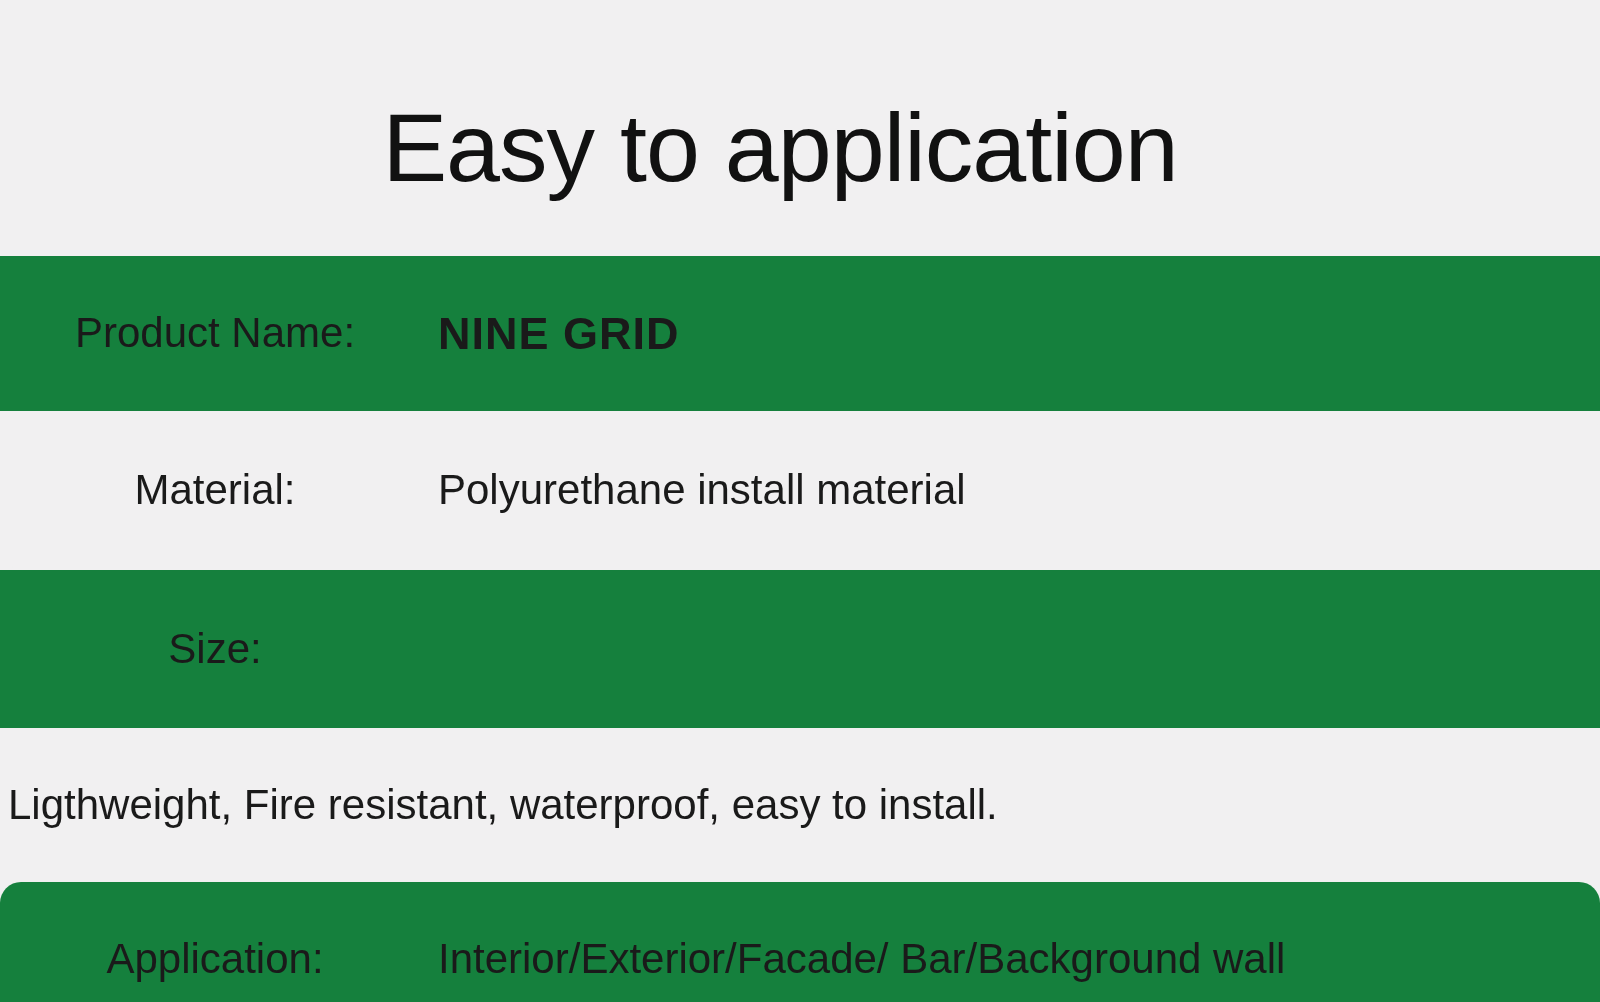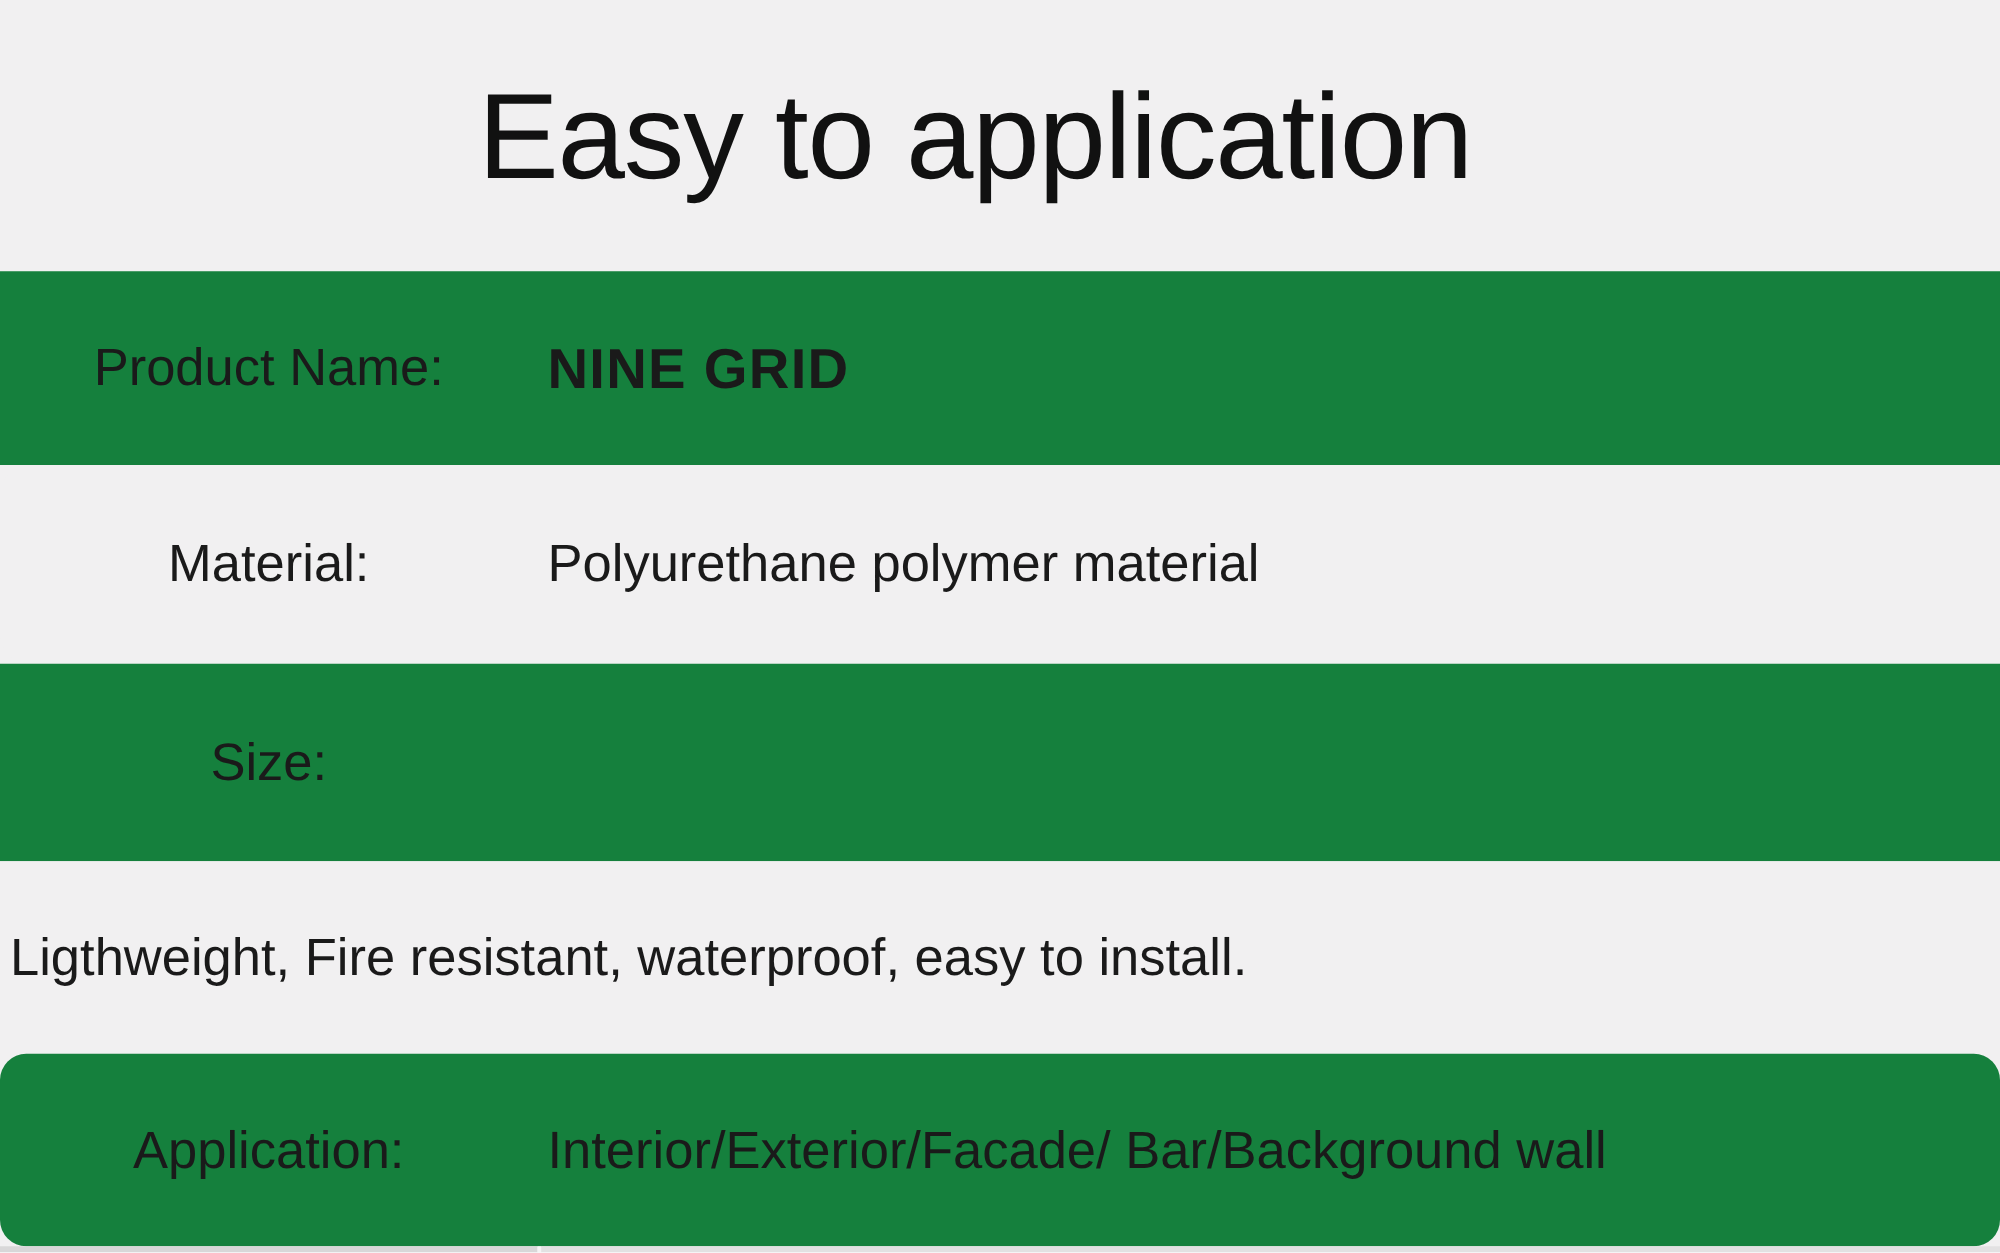--- a/index.html
+++ b/index.html
@@ -15,20 +15,21 @@
     font-family: "Liberation Sans", sans-serif;
     color: #161616;
   }
   .title-bar {
     height: 217px;
     background: #f1f0f1;
     display: flex;
     align-items: center;
     justify-content: center;
     padding-right: 40px;
+    margin-top: 39px;
   }
   .title-bar h1 {
     margin: 0;
     font-size: 97px;
     font-weight: 500;
     letter-spacing: -1px;
     color: #111111;
     white-space: nowrap;
   }
   .spec-table {
@@ -103,21 +104,21 @@
 
   <div class="spec-table">
 
     <div class="row shade-gray">
       <div class="cell label">Product Name:</div>
       <div class="cell value strong">NINE GRID</div>
     </div>
 
     <div class="row shade-light">
       <div class="cell label">Material:</div>
-      <div class="cell value">Polyurethane polymer material</div>
+      <div class="cell value">Polyurethane install material</div>
     </div>
 
     <div class="row shade-gray">
       <div class="cell label">Size:</div>
     </div>
 
     <div class="row shade-light">
       <div class="cell value">Ligthweight, Fire resistant, waterproof, easy to install.</div>
     </div>
 

